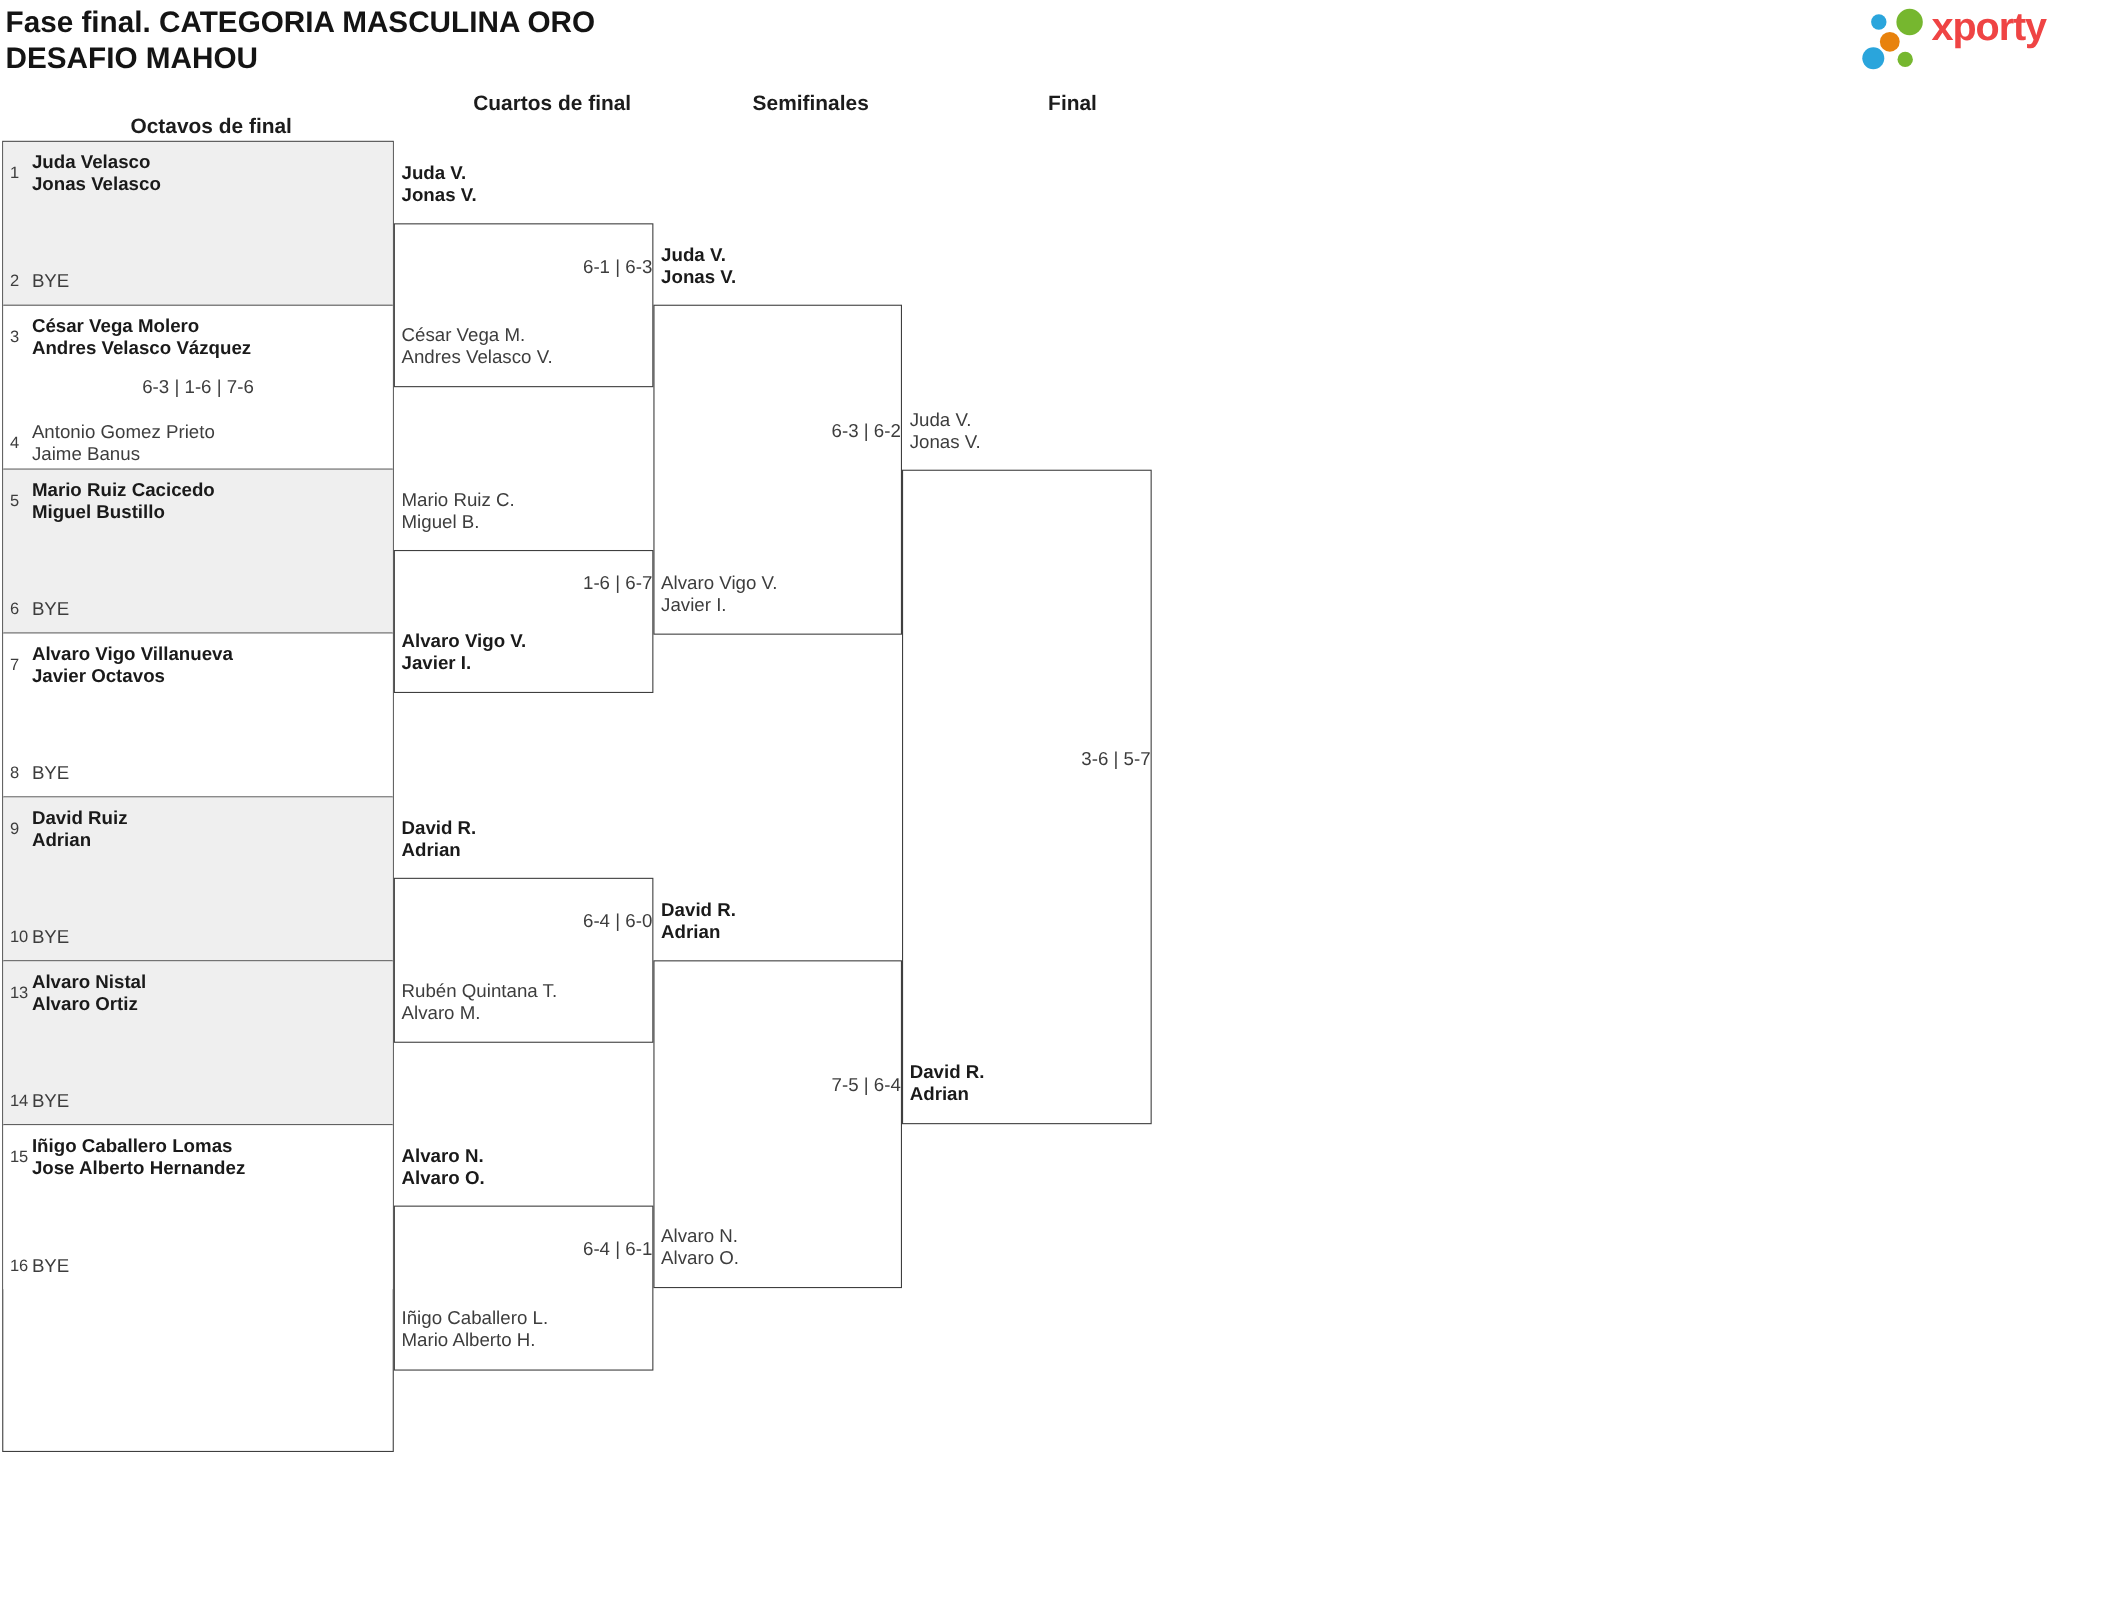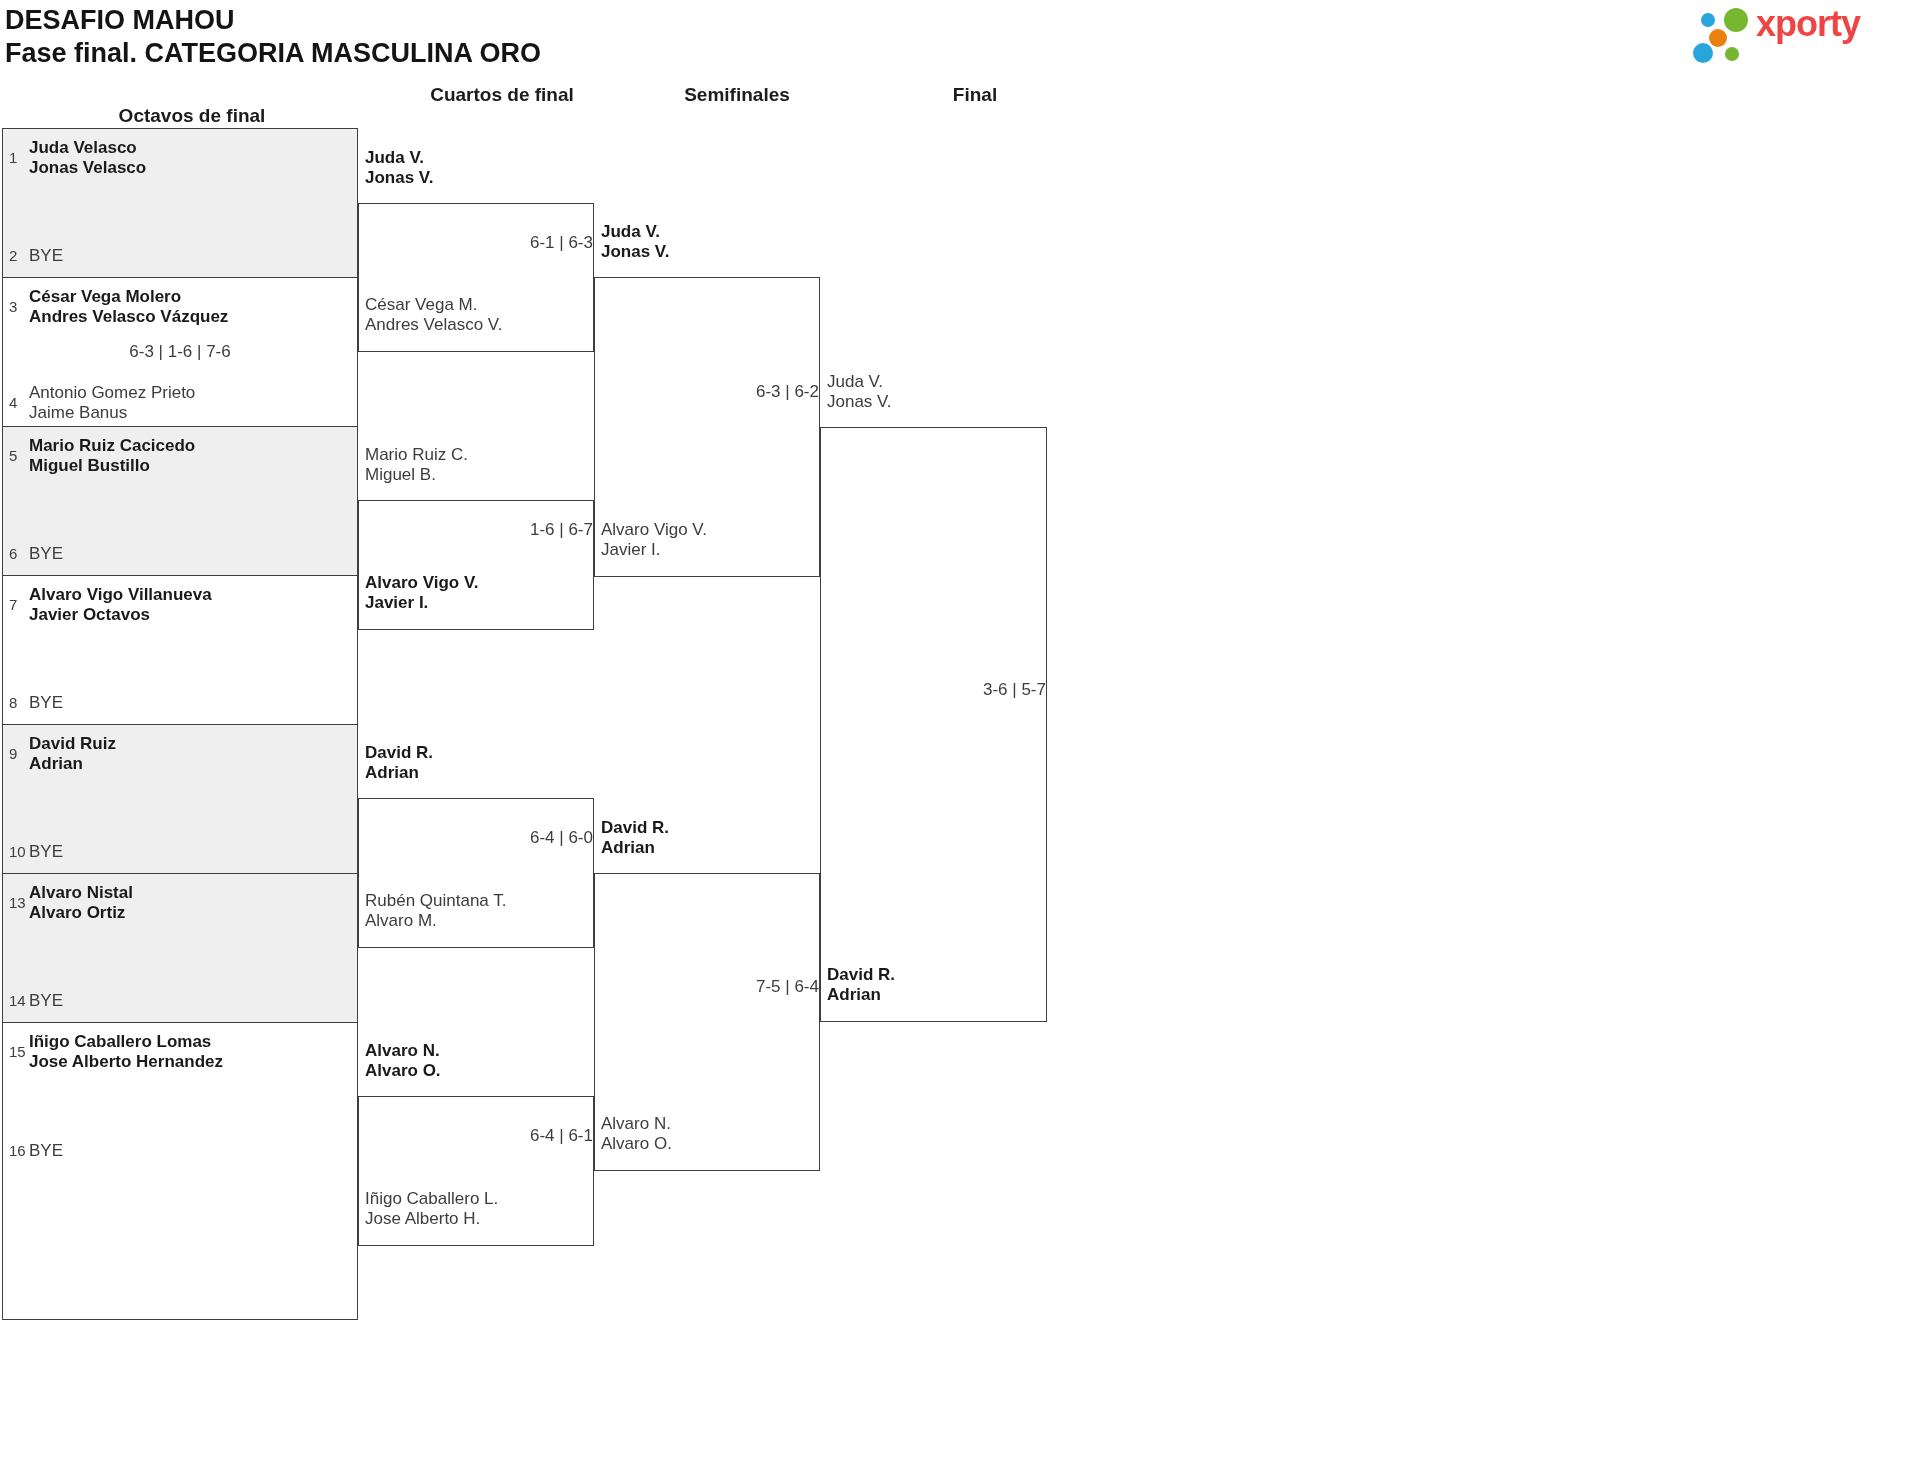--- a/index.html
+++ b/index.html
@@ -37,22 +37,22 @@
   .lb{position:absolute;left:6px;bottom:17px;font-size:17px;line-height:19.5px;color:#3d3d3d;white-space:nowrap;}
   .lt.w,.lb.w{font-weight:700;color:#1a1a1a;}
   .ms{position:absolute;left:0;right:0;top:calc(50% - 45px);text-align:right;font-size:17px;color:#3d3d3d;}
 </style>
 </head>
 <body>
 
 <div class="stage">
 
   <div class="titles">
+    <div>Fase final. CATEGORIA MASCULINA ORO</div>
     <div>DESAFIO MAHOU</div>
-    <div>Fase final. CATEGORIA MASCULINA ORO</div>
   </div>
 
   <div class="logo">
     <span class="dot" style="left:11px;top:13px;width:14px;height:14px;background:#2aa5dc;"></span>
     <span class="dot" style="left:34px;top:8px;width:24px;height:24px;background:#76b72f;"></span>
     <span class="dot" style="left:19px;top:29px;width:18px;height:18px;background:#e8820d;"></span>
     <span class="dot" style="left:3px;top:43px;width:20px;height:20px;background:#2aa5dc;"></span>
     <span class="dot" style="left:35px;top:47px;width:14px;height:14px;background:#76b72f;"></span>
   </div>
   <div class="wordmark">xporty</div>
@@ -219,21 +219,21 @@
   </div>
 
   <div class="mbox" style="left:358px;top:1096px;width:236px;height:150px;">
     <div class="lt w">
       <div>Alvaro N.</div>
       <div>Alvaro O.</div>
     </div>
     <div class="ms">6-4 | 6-1</div>
     <div class="lb">
       <div>Iñigo Caballero L.</div>
-      <div>Jose Alberto H.</div>
+      <div>Mario Alberto H.</div>
     </div>
   </div>
 
   <div class="mbox" style="left:594px;top:277px;width:226px;height:300px;">
     <div class="lt w">
       <div>Juda V.</div>
       <div>Jonas V.</div>
     </div>
     <div class="ms">6-3 | 6-2</div>
     <div class="lb">

